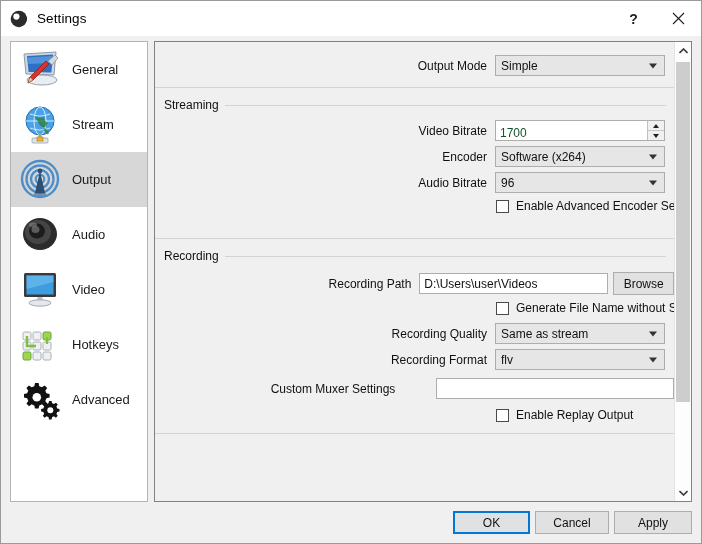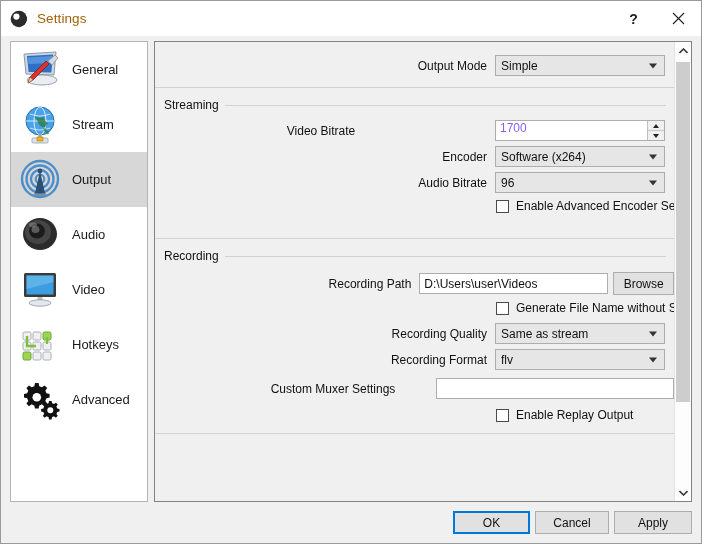--- a/index.html
+++ b/index.html
@@ -39,21 +39,21 @@
   }
   .title-icon {
     width: 18px; height: 18px;
     margin-left: 9px;
     position: relative;
   }
   .title-icon svg { display: block; }
   .title-text {
     margin-left: 9px;
     font-size: 13.5px;
-    color: #a16207;
+    color: #000000;
     letter-spacing: .1px;
   }
   .titlebar-spacer { flex: 1; }
   .tb-btn {
     width: 45px; height: 34px;
     display: flex;
     align-items: center;
     justify-content: center;
     color: #202020;
   }
@@ -195,23 +195,23 @@
     color: #111;
     padding-left: 4px;
   }
   .spinbox {
     position: relative;
     height: 21px;
     background: #ffffff;
     border: 1px solid #adadad;
     box-sizing: border-box;
     display: flex;
-    align-items: flex-start;
-    font-size: 12px;
-    color: #8b5cf6;
+    align-items: flex-end;
+    font-size: 12px;
+    color: #14532d;
     padding-left: 4px;
   }
   .spin-btns {
     position: absolute;
     right: 0; top: 0;
     width: 16px; height: 19px;
     display: flex;
     flex-direction: column;
     background: #f0f0f0;
     border-left: 1px solid #c0c0c0;
@@ -468,21 +468,21 @@
       </div>
 
       <div class="hsep" style="top:45px;"></div>
 
       <div class="grp" style="top:56px;">
         <span class="grp-title">Streaming</span>
         <span class="grp-line"></span>
       </div>
 
       <div class="row" style="left:0; top:78px; width:519px;">
-        <div class="lbl" style="width:332px;text-align:center;">Video Bitrate</div>
+        <div class="lbl" style="width:332px;">Video Bitrate</div>
         <div class="spinbox" style="margin-left:8px; width:170px;">
           <span>1700</span>
           <span class="spin-btns">
             <span class="spin-up">
                 <span class="tri-up"></span>
               </span>
             <span class="spin-dn">
                 <span class="tri-dn"></span>
               </span>
           </span>

